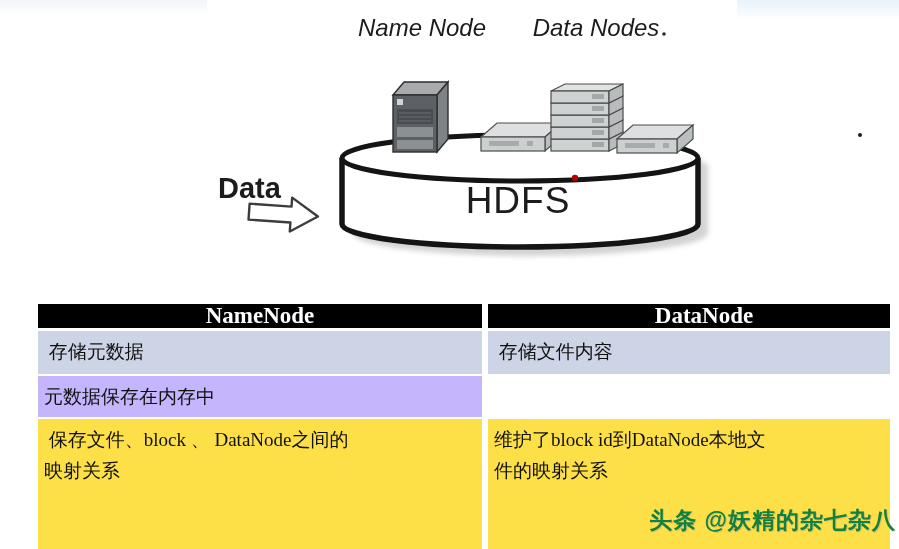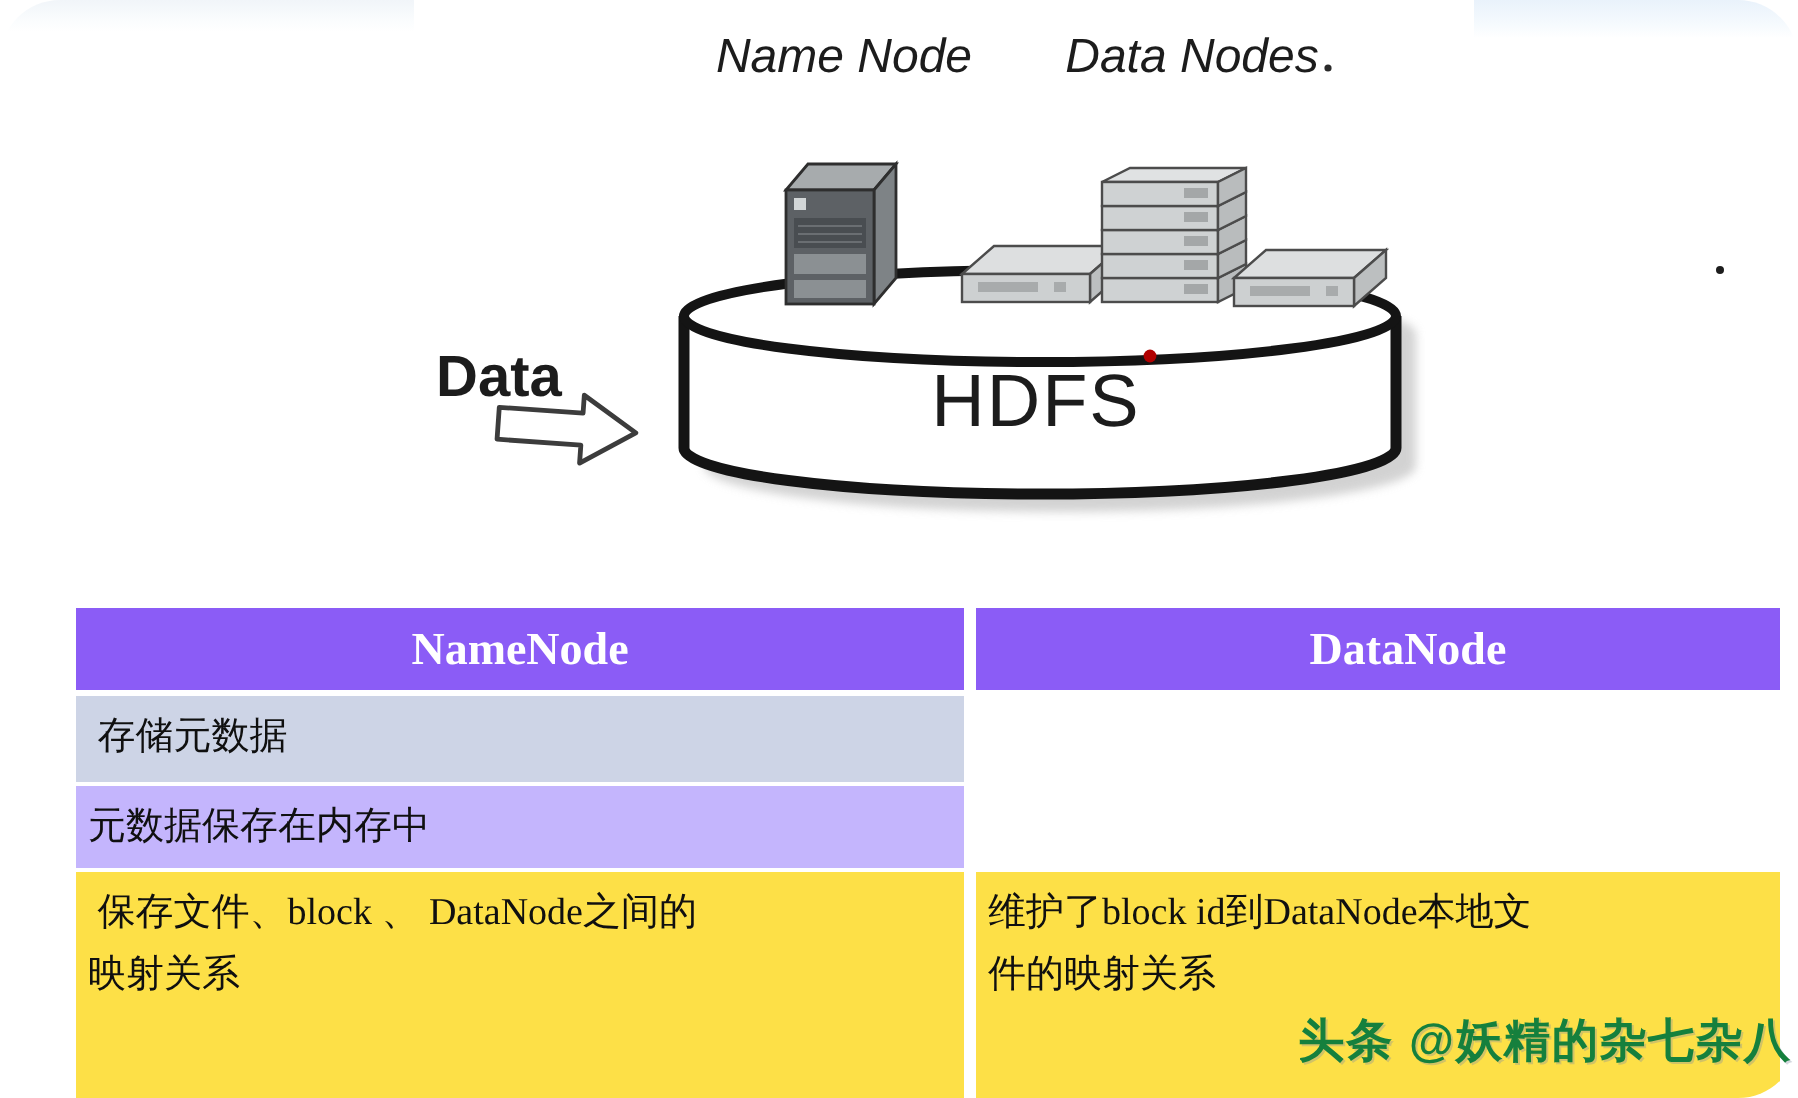--- a/index.html
+++ b/index.html
@@ -1,40 +1,39 @@
 <!DOCTYPE html>
 <html><head>
 <meta charset="utf-8">
 <style>
   html,body{margin:0;padding:0;background:#ffffff;}
   *{box-sizing:border-box;}
   .canvas{
     position:relative;width:899px;height:549px;background:#ffffff;overflow:hidden;
     font-family:"Liberation Sans",sans-serif;
-    border-radius:30px;
   }
   .band{position:absolute;top:0;}
   .band-left{left:0;width:207px;height:16px;background:linear-gradient(180deg,#f1f5f9 0%,#fbfdfe 70%,#ffffff 100%);}
   .band-right{left:737px;width:162px;height:19px;background:linear-gradient(180deg,#e9f2fb 0%,#f7fbfe 70%,#ffffff 100%);}
   svg.diagram{position:absolute;left:0;top:0;display:block;}
   svg .lbl{font-family:"Liberation Sans",sans-serif;fill:#1c1c1c;}
   svg .lbl-italic{font-style:italic;font-size:24px;}
   svg .lbl-data{font-size:29px;font-weight:bold;}
   svg .lbl-hdfs{font-size:37px;letter-spacing:1px;}
 
   .cmp-table{
     position:absolute;left:38px;top:304px;width:852px;
     font-family:"Liberation Serif","DejaVu Serif",serif;color:#101010;
   }
   .t-row{display:flex;gap:6px;}
   .cell-l{width:444px;}
   .cell-r{width:402px;padding-left:30px;}
   .t-head{margin-bottom:3px;}
   .t-head .cell{
-    background:#8b5cf6;color:#ffffff;font-weight:bold;font-size:23px;height:41px;
+    background:#000000;color:#ffffff;font-weight:bold;font-size:23px;height:24px;
     display:flex;align-items:center;justify-content:center;
   }
   .t-body .cell{
     font-size:19px;line-height:31px;padding:5px 6px 0 6px;white-space:pre-wrap;
   }
   .row-1{margin-bottom:2px;} .row-1 .cell{height:43px;background:#CDD4E6;}
   .row-2{margin-bottom:2px;} .row-2 .cell{height:41px;background:#c4b5fd;}
   .row-3 .cell{height:140px;background:#fde047;}
 
   .watermark{
@@ -144,20 +143,21 @@
   </svg>
 
   <div class="cmp-table">
     <div class="t-row t-head">
       <div class="cell cell-l">NameNode</div>
       <div class="cell cell-r">DataNode</div>
     </div>
     <div class="t-body">
       <div class="t-row row-1">
         <div class="cell cell-l"> 存储元数据</div>
+        <div class="cell cell-r"> 存储文件内容</div>
       </div>
       <div class="t-row row-2">
         <div class="cell cell-l">元数据保存在内存中</div>
       </div>
       <div class="t-row row-3">
         <div class="cell cell-l"> 保存文件、block 、 DataNode之间的
 映射关系</div>
         <div class="cell cell-r">维护了block id到DataNode本地文
 件的映射关系</div>
       </div>

